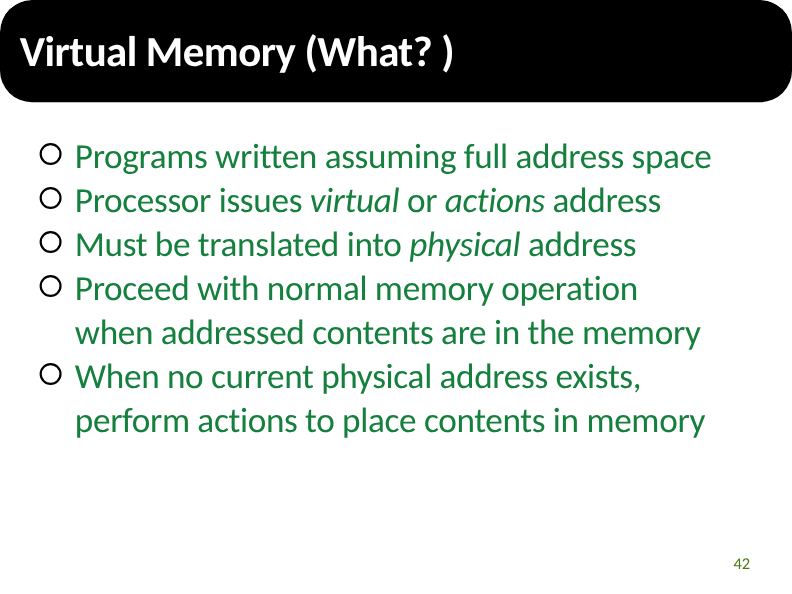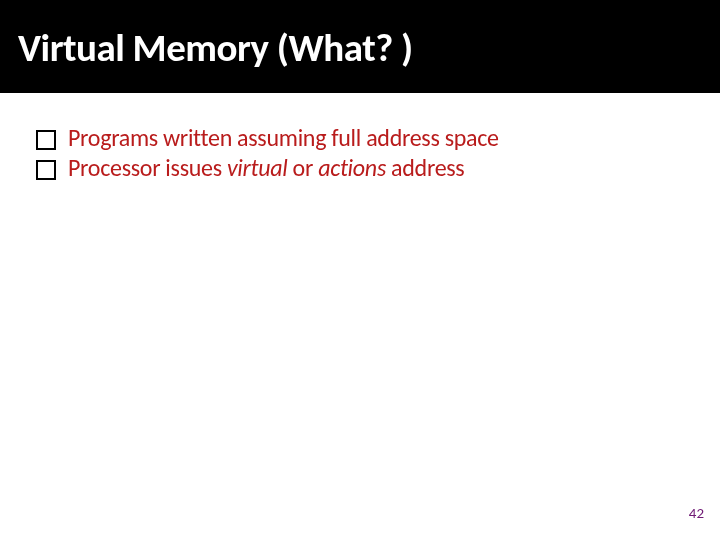--- a/index.html
+++ b/index.html
@@ -1,35 +1,35 @@
 <!DOCTYPE html>
 <html><head>
 <meta charset="utf-8">
 <style>
-  * { margin: 0; padding: 0; box-sizing: border-box; }
+  * { margin: 0; padding: 0; box-sizing: border-box; border-radius: 29px; }
   html, body { width: 720px; height: 540px; overflow: hidden; }
   body { background: #fff; font-family: "Calibri", "Segoe UI", Arial, sans-serif; position: relative; }
   .title-bar {
     background: #000;
     color: #fff;
     width: 100%;
     padding: 24px 18px 22px 18px;
   }
   .title-bar .title {
     font-size: 39px;
     font-weight: 700;
     letter-spacing: -0.5px;
   }
   .content {
     padding: 30px 36px 0 36px;
   }
   .bullets {
     list-style: none;
-    color: #b91c1c;
-    font-size: 24px;
+    color: #15803d;
+    font-size: 32px;
     line-height: 1.25;
     letter-spacing: -0.3px;
   }
   .bullets li {
     position: relative;
     padding-left: 32px;
     margin: 0;
   }
   .bullets li .bullet-box {
     position: absolute;
@@ -37,39 +37,51 @@
     top: 7px;
     width: 20px;
     height: 20px;
     border: 2.5px solid #000;
     background: #fff;
   }
   .bullets li .line { display: block; }
   .bullets li em { }
   .page-num {
     position: absolute;
-    right: 16px;
+    right: 38px;
     bottom: 18px;
     font-size: 15px;
-    color: #701a75;
+    color: #4d7c0f;
   }
 </style>
 </head>
 <body>
 
 <div class="title-bar">
   <div class="title">Virtual Memory (What? )</div>
 </div>
 
 <div class="content">
   <ul class="bullets">
     <li>
       <span class="bullet-box"></span>
       <span class="line">Programs written assuming full address space</span>
     </li>
     <li>
       <span class="bullet-box"></span>
       <span class="line">Processor issues <em>virtual</em> or <em>actions</em> address</span>
     </li>
+    <li>
+      <span class="bullet-box"></span>
+      <span class="line">Must be translated into <em>physical</em> address</span>
+    </li>
+    <li>
+      <span class="bullet-box"></span>
+      <span class="line">Proceed with normal memory operation<br>when addressed contents are in the memory</span>
+    </li>
+    <li>
+      <span class="bullet-box"></span>
+      <span class="line">When no current physical address exists,<br>perform actions to place contents in memory</span>
+    </li>
   </ul>
 </div>
 
 <div class="page-num">42</div>
 
 </body></html>

